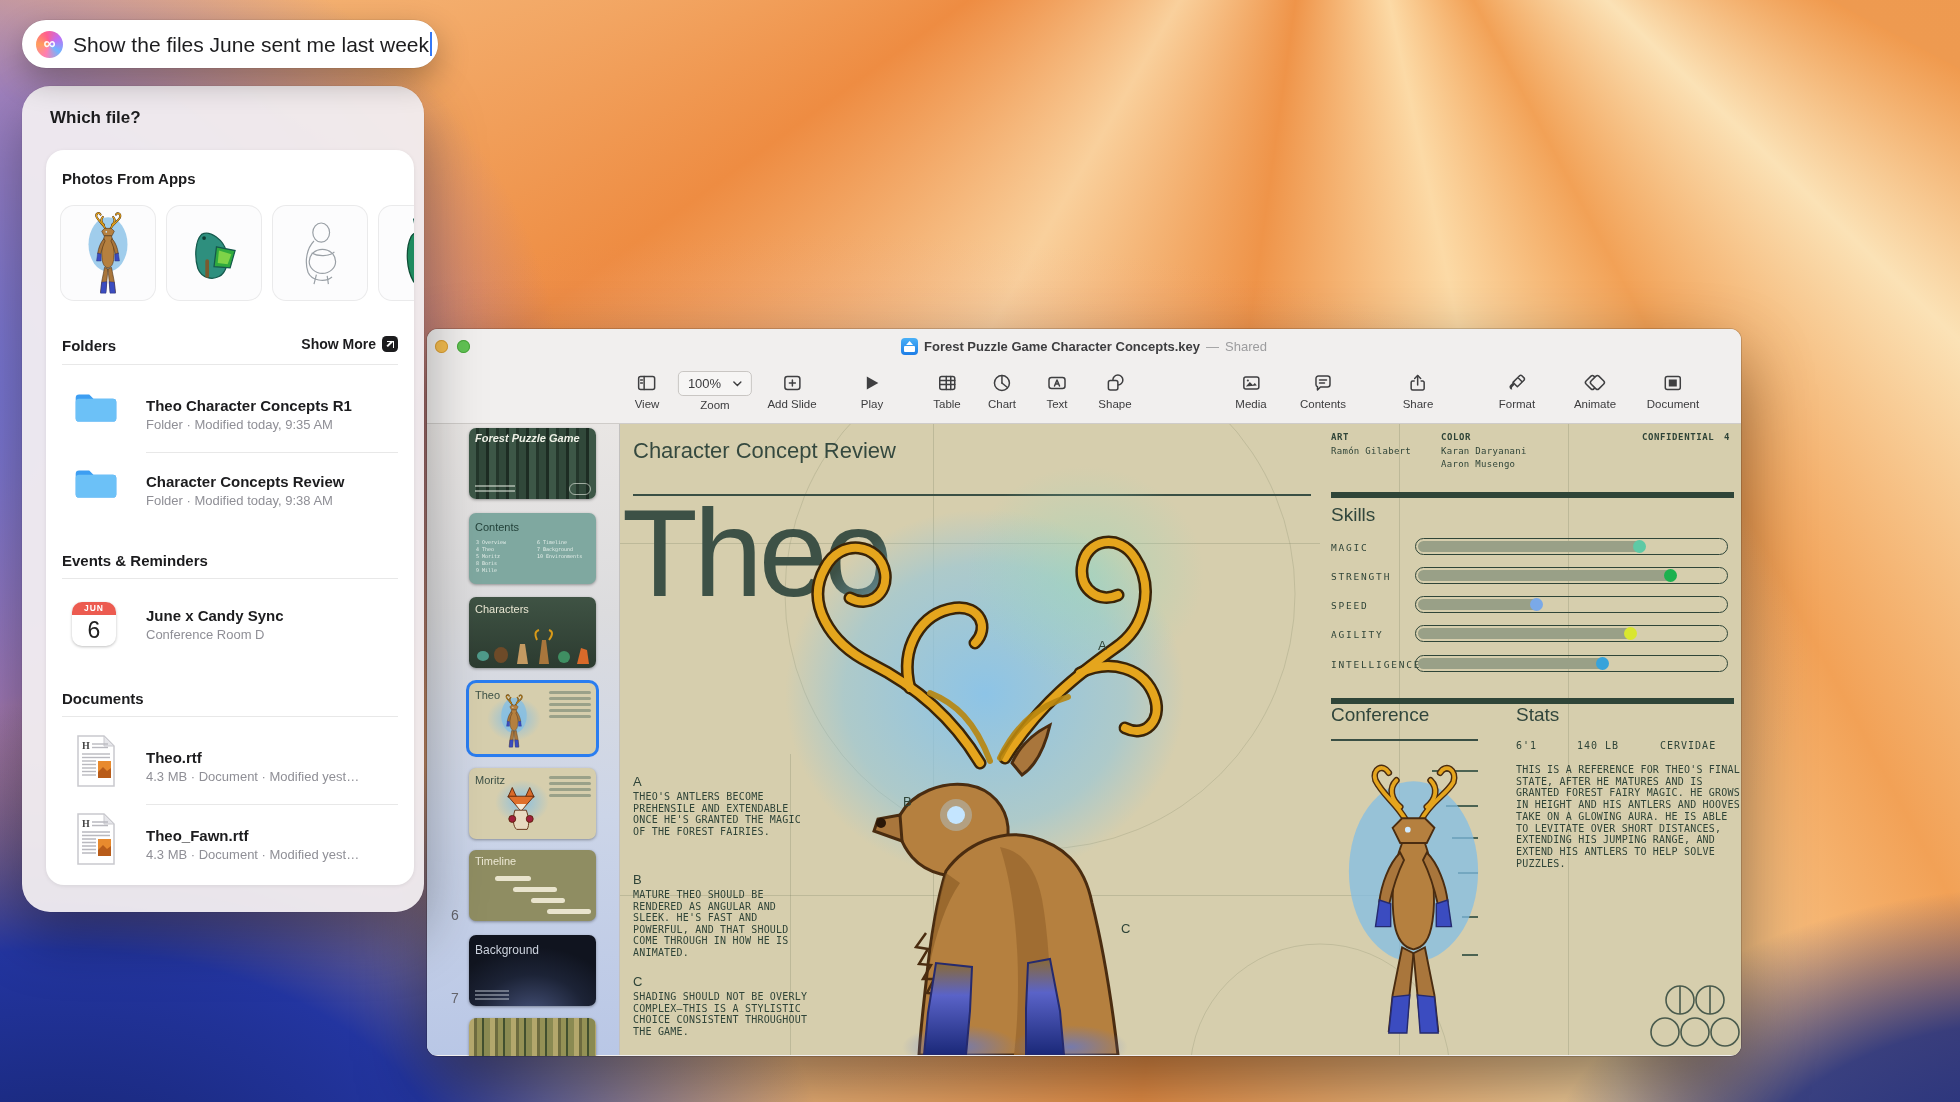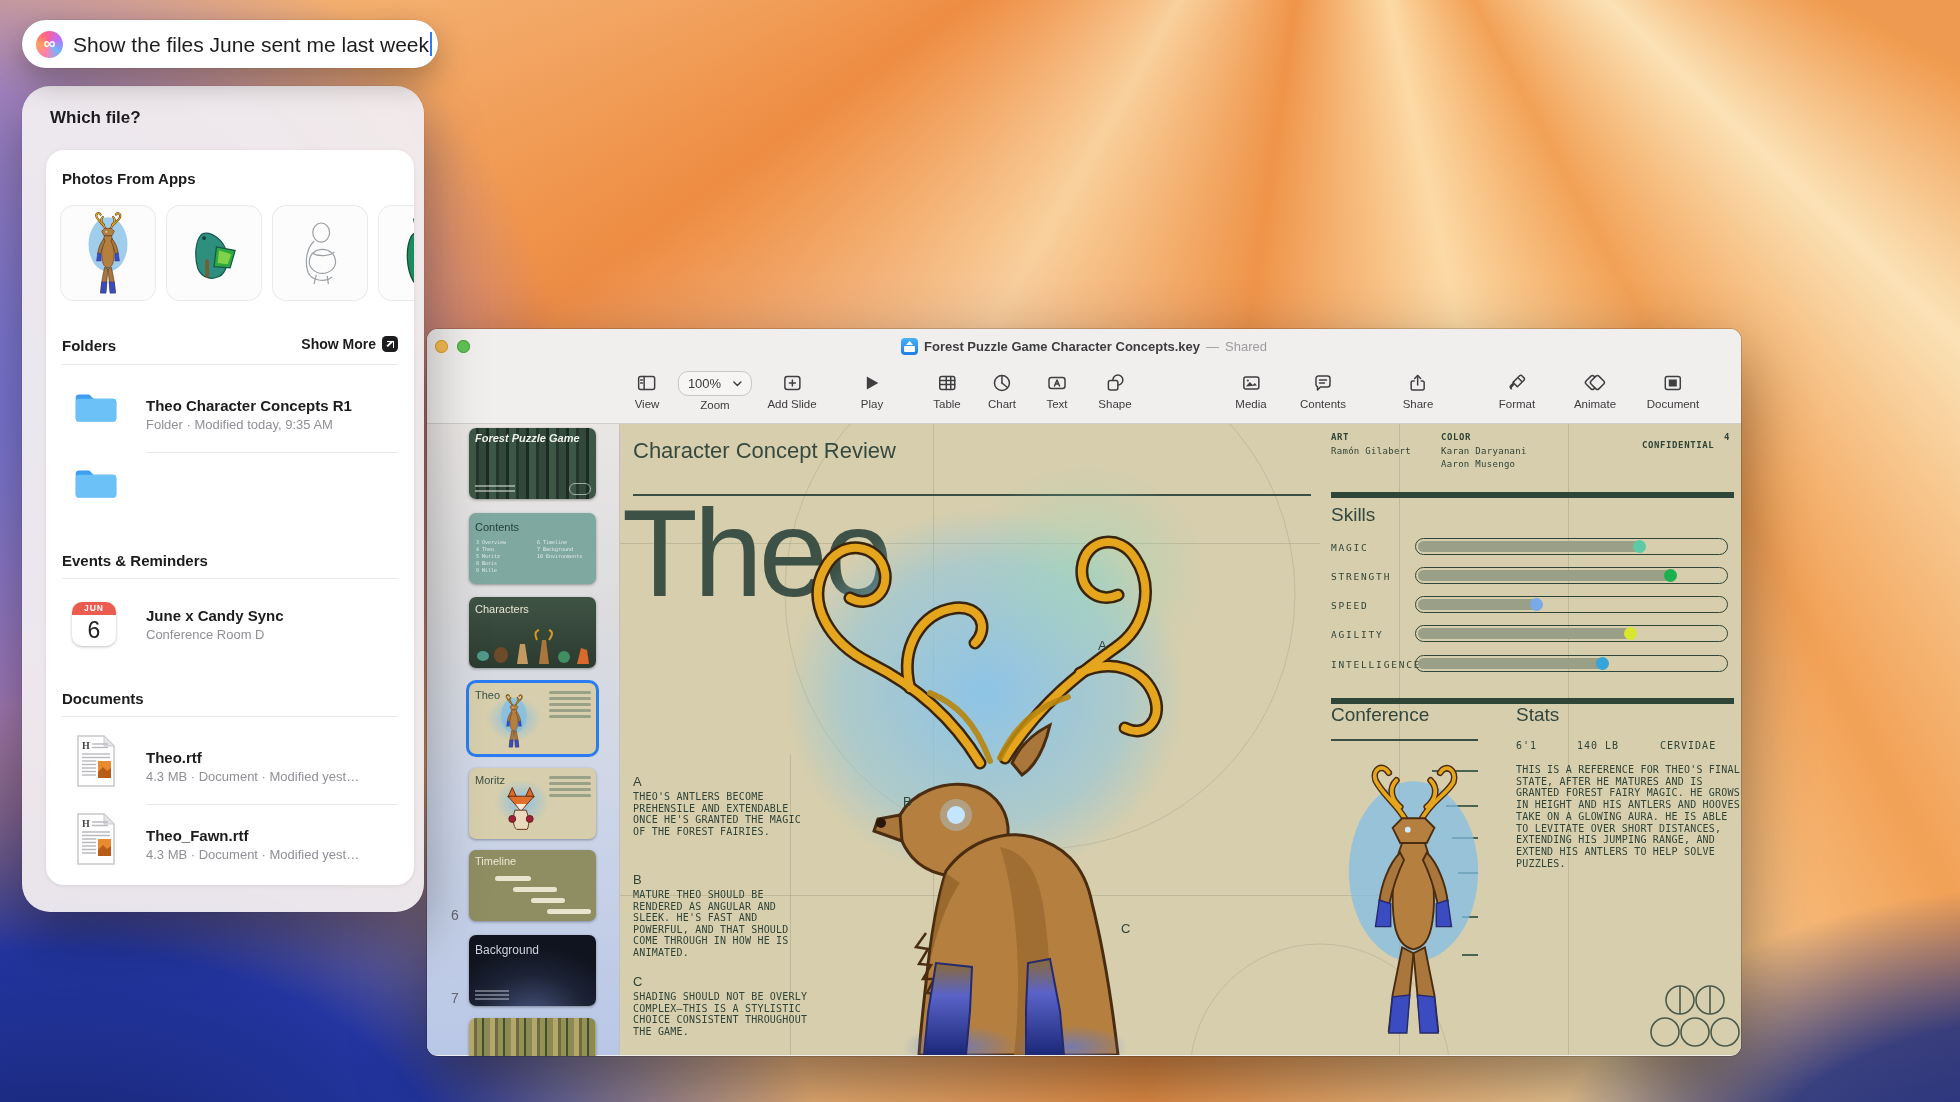--- a/index.html
+++ b/index.html
@@ -30,21 +30,21 @@
   .kn-icon{ width:17px; height:17px; border-radius:4px; background:linear-gradient(#49b0f7,#1d7de6); position:relative; flex:0 0 auto;}
   .kn-icon:before{ content:""; position:absolute; left:3px; right:3px; bottom:3px; height:6px; background:#fff; border-radius:1px;}
   .kn-icon:after{ content:""; position:absolute; left:5px; top:3px; width:7px; height:4px; background:#fff; clip-path:polygon(0 100%,50% 0,100% 100%);}
   .title-main{ font-size:13px; font-weight:700; color:#3d3d3f; }
   .title-dim { font-size:13px; color:#9c9c9e; }
 
   .toolbar{ position:relative; height:60px; background:#f1efee; border-bottom:1px solid #cfccc9; }
   .tbtn{ position:absolute; top:7px; transform:translateX(-50%); display:flex; flex-direction:column; align-items:center; gap:3px; color:#3d3d3f; }
   .tbtn .glyph{ height:24px; display:flex; align-items:center; justify-content:center; }
   .tbtn .tlabel{ font-size:11.5px; color:#3c3c3e; white-space:nowrap; }
-  .zoombox{ display:flex; align-items:center; gap:12px; border:1px solid #c9c6c3; border-radius:10px; padding:2px 9px; height:25px; background:#f6f5f4; font-size:13px; color:#3c3c3e;}
+  .zoombox{ display:flex; align-items:center; gap:12px; border:1px solid #c9c6c3; border-radius:5px; padding:2px 9px; height:25px; background:#f6f5f4; font-size:13px; color:#3c3c3e;}
   .tsvg{ stroke:#3f3f41; fill:none; stroke-width:1.5; stroke-linecap:round; stroke-linejoin:round; }
 
   .wincontent{ position:relative; height:631px; display:flex; }
 
   
   .sidebar{ position:relative; width:193px; height:631px; flex:0 0 auto;
     background:linear-gradient(180deg,#e9e6e4 0%,#dcdcde 30%,#ccd5e8 62%,#b9c7e6 100%);
     border-right:1px solid #c3c1bf; }
   .thumb{ position:absolute; left:42px; width:127px; height:71px; border-radius:7px; overflow:hidden;
     box-shadow:0 1px 3px rgba(0,0,0,.35); }
@@ -388,21 +388,21 @@
           <circle cx="700" cy="650" r="130" fill="none" stroke="rgba(80,95,65,.16)" stroke-width="1"></circle>
         </svg>
 
         <div class="slide-h1">Character Concept Review</div>
 
         <div class="mono credit-label" style="position:absolute;left:711px;top:8px">ART</div>
         <div class="mono credit-name" style="position:absolute;left:711px;top:21px">Ramón Gilabert</div>
         <div class="mono credit-label" style="position:absolute;left:821px;top:8px">COLOR</div>
         <div class="mono credit-name" style="position:absolute;left:821px;top:21px">Karan Daryanani
 Aaron Musengo</div>
-        <div class="mono credit-label" style="position:absolute;left:1022px;top:16px">CONFIDENTIAL</div>
+        <div class="mono credit-label" style="position:absolute;left:1022px;top:8px">CONFIDENTIAL</div>
         <div class="mono credit-label" style="position:absolute;left:1104px;top:8px">4</div>
 
         <div class="rule"></div>
         <div class="theo-big">Theo</div>
 
         <div class="aura"></div>
         <div class="aura2"></div>
         <svg width="460" height="592" viewBox="0 0 460 592" style="position:absolute;left:130px;top:39px">
           <defs>
             <linearGradient id="hoof" x1="0" y1="0" x2="0" y2="1">
@@ -645,20 +645,24 @@
       <div class="lrow" style="top:246px">
         <div class="row-title">Theo Character Concepts R1</div>
         <div class="row-meta">Folder · Modified today, 9:35 AM</div>
       </div>
       <div class="divider" style="left:100px;right:16px;top:302px"></div>
 
       <svg class="docicon" style="top:314px;height:40px" width="52" height="40" viewBox="0 0 52 40">
         <path d="M2,8 a4,4 0 0 1 4-4 h12 l5,5 h23 a4,4 0 0 1 4,4 v19 a4,4 0 0 1-4,4 h-40 a4,4 0 0 1-4-4 Z" fill="#3d9ef2"></path>
         <path d="M2,13 a4,4 0 0 1 4-4 h40 a4,4 0 0 1 4,4 v19 a4,4 0 0 1-4,4 h-40 a4,4 0 0 1-4-4 Z" fill="#6cc1f7"></path>
       </svg>
+      <div class="lrow" style="top:322px">
+        <div class="row-title">Character Concepts Review</div>
+        <div class="row-meta">Folder · Modified today, 9:38 AM</div>
+      </div>
 
       <div class="sec-head" style="top:402px">Events &amp; Reminders</div>
       <div class="divider" style="left:16px;right:16px;top:428px"></div>
       <div class="cal" style="top:452px">
         <div class="cm">JUN</div>
         <div class="cd">6</div>
       </div>
       <div class="lrow" style="top:456px">
         <div class="row-title">June x Candy Sync</div>
         <div class="row-meta">Conference Room D</div>

